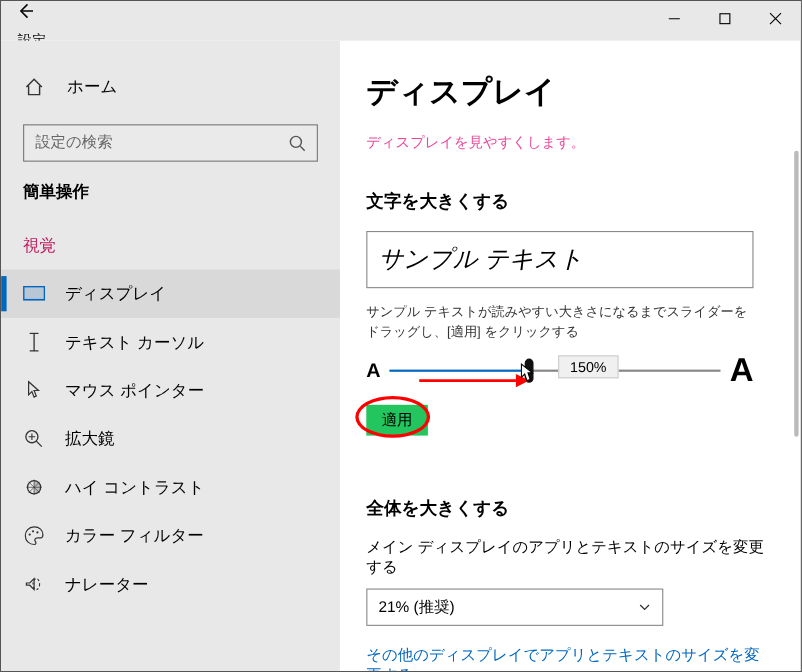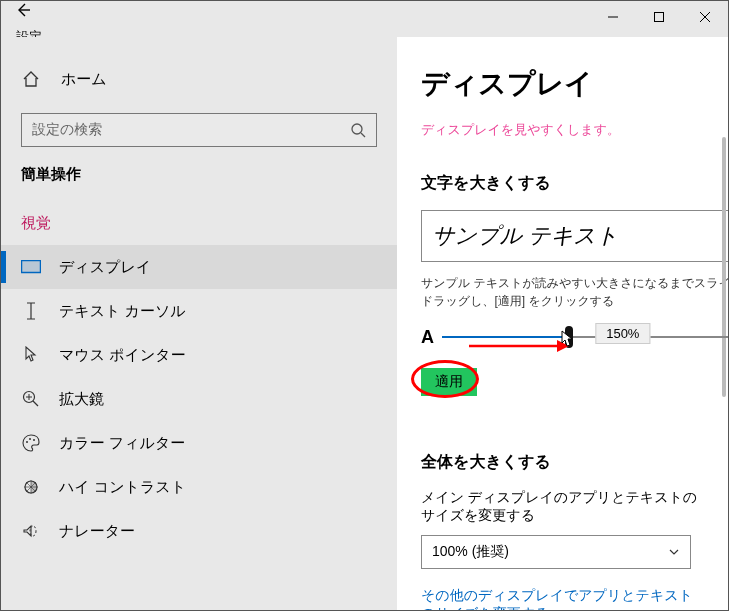--- a/index.html
+++ b/index.html
@@ -33,21 +33,21 @@
   .win-btn {
     width: 46px; height: 32px;
     display: flex; align-items: center; justify-content: center;
     font-size: 13px;
   }
   .main {
     display: flex;
     height: calc(611px - 36px);
   }
   .sidebar {
-    width: 396px;
+    width: 308px;
     background: #e8e8e8;
     padding: 24px 0 0 0;
     border-right: none;
     position: relative;
   }
   .home-row {
     display: flex; align-items: center;
     padding: 0 20px;
     height: 36px;
     gap: 20px;
@@ -290,37 +290,37 @@
             <circle cx="7" cy="7" r="5.5" stroke="#333" fill="none" stroke-width="1.2"></circle>
             <path d="M11 11 L16 16" stroke="#333" stroke-width="1.2"></path>
             <path d="M7 4 V10 M4 7 H10" stroke="#333" stroke-width="1"></path>
           </svg>
       </span>
       <span>拡大鏡</span>
     </div>
     <div class="nav-item">
       <span class="nav-icon">
         <svg width="18" height="18" viewBox="0 0 18 18">
+            <circle cx="9" cy="9" r="6" stroke="#333" fill="none" stroke-width="1.2"></circle>
+            <path d="M9 3 A6 6 0 0 1 9 15 Z" fill="#333" opacity="0.25"></path>
+            <path d="M4 4 L14 14 M14 4 L4 14 M2 9 H16 M9 2 V16" stroke="#333" stroke-width="0.6"></path>
+          </svg>
+      </span>
+      <span>ハイ コントラスト</span>
+    </div>
+    <div class="nav-item">
+      <span class="nav-icon">
+        <svg width="18" height="18" viewBox="0 0 18 18">
             <path d="M9 1 C4 1 1 5 1 9 C1 14 5 17 9 17 C11 17 11 15 10 14 C9 13 10 11 12 11 H15 C17 11 17 9 17 8 C17 4 14 1 9 1 Z" stroke="#333" fill="none" stroke-width="1.1"></path>
             <circle cx="5" cy="8" r="1" fill="#333"></circle>
             <circle cx="8" cy="5" r="1" fill="#333"></circle>
             <circle cx="12" cy="6" r="1" fill="#333"></circle>
           </svg>
       </span>
       <span>カラー フィルター</span>
-    </div>
-    <div class="nav-item">
-      <span class="nav-icon">
-        <svg width="18" height="18" viewBox="0 0 18 18">
-            <circle cx="9" cy="9" r="6" stroke="#333" fill="none" stroke-width="1.2"></circle>
-            <path d="M9 3 A6 6 0 0 1 9 15 Z" fill="#333" opacity="0.25"></path>
-            <path d="M4 4 L14 14 M14 4 L4 14 M2 9 H16 M9 2 V16" stroke="#333" stroke-width="0.6"></path>
-          </svg>
-      </span>
-      <span>ハイ コントラスト</span>
     </div>
     <div class="nav-item">
       <span class="nav-icon">
         <svg width="18" height="18" viewBox="0 0 18 18">
             <path d="M2 8 H5 L9 4 V14 L5 10 H2 Z" stroke="#333" fill="none" stroke-width="1.1"></path>
             <ellipse cx="11" cy="9" rx="3" ry="5" stroke="#333" fill="none" stroke-width="1" stroke-dasharray="2 2"></ellipse>
           </svg>
       </span>
       <span>ナレーター</span>
     </div>
@@ -366,21 +366,21 @@
       <button class="apply-btn">
         <span>適用</span>
       </button>
       <div class="apply-circle" style="left:-10px; top:-8px; width:68px; height:38px;"></div>
     </div>
 
     <div class="sect2">
       <h2 class="sect">全体を大きくする</h2>
       <div class="sub-label">メイン ディスプレイのアプリとテキストのサイズを変更する</div>
       <div class="dropdown">
-        <span>100% (推奨)</span>
+        <span>21% (推奨)</span>
         <span>
           <svg width="12" height="12" viewBox="0 0 12 12">
               <path d="M2 4 L6 8 L10 4" stroke="#333" fill="none" stroke-width="1.2"></path>
             </svg>
         </span>
       </div>
       <div class="link">その他のディスプレイでアプリとテキストのサイズを変更する</div>
 
     </div>
   </div>

